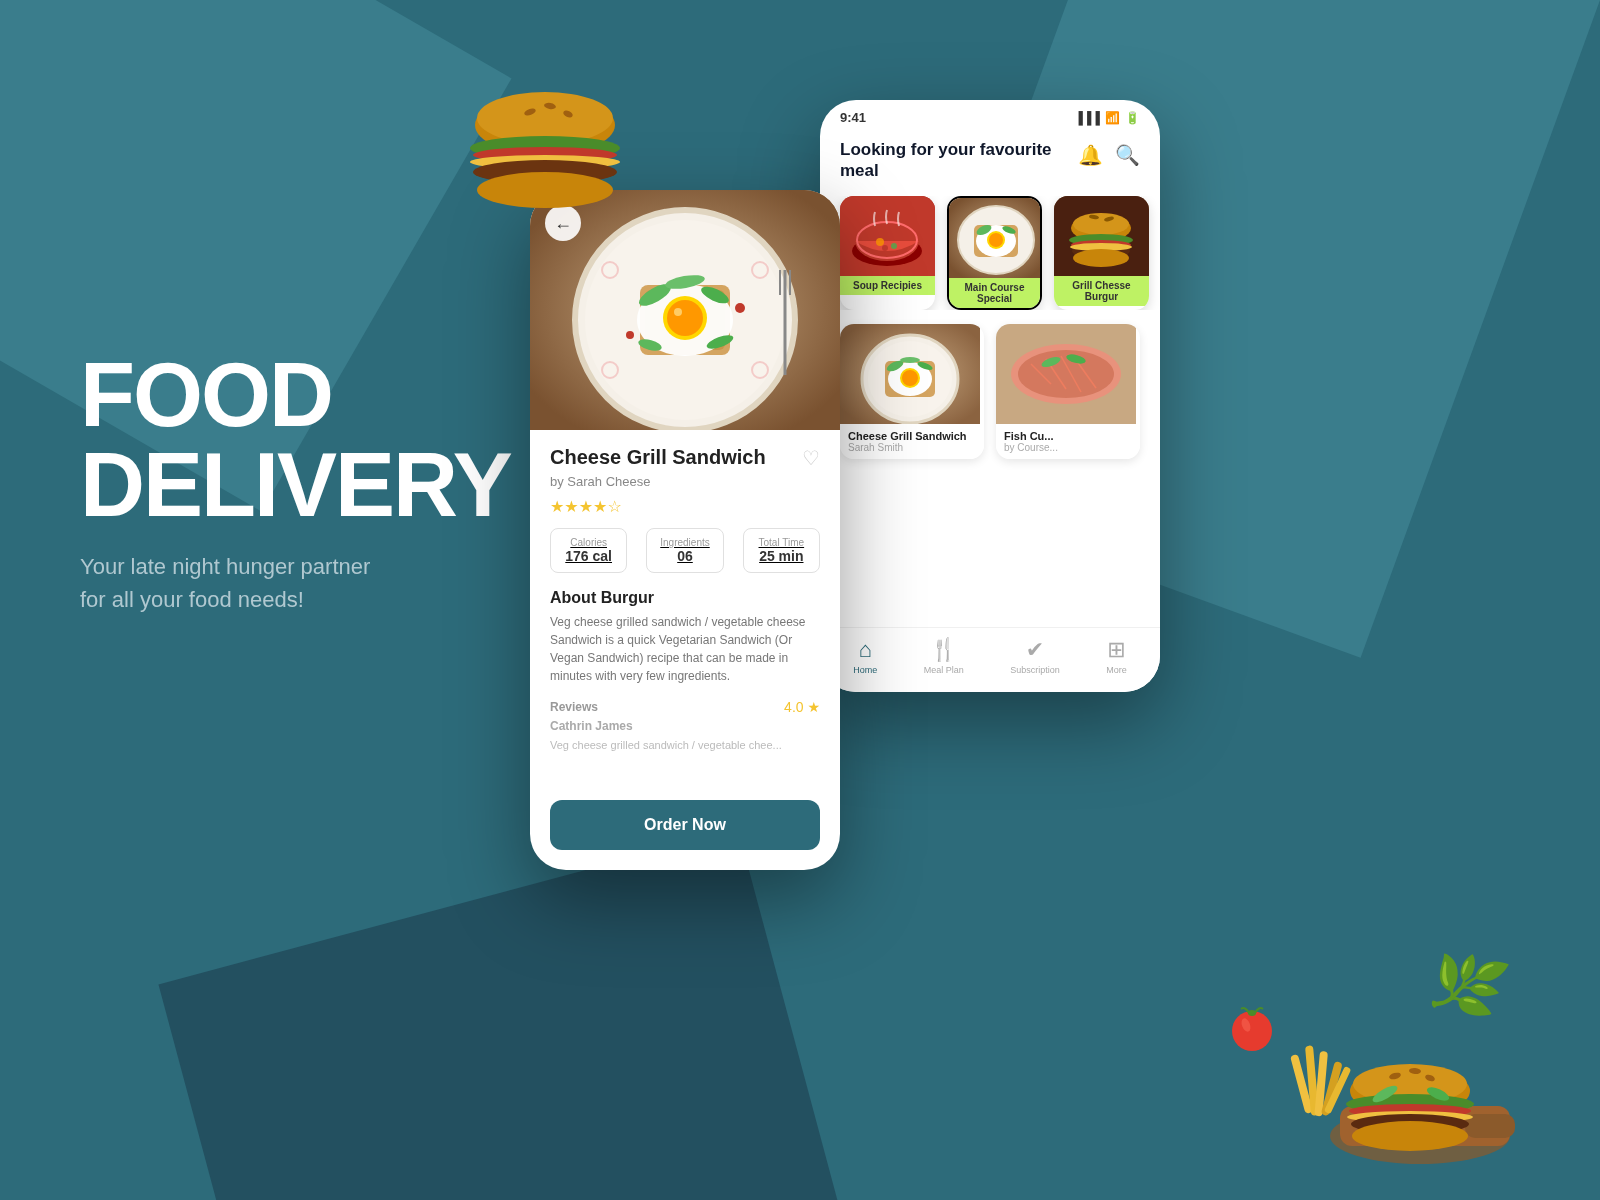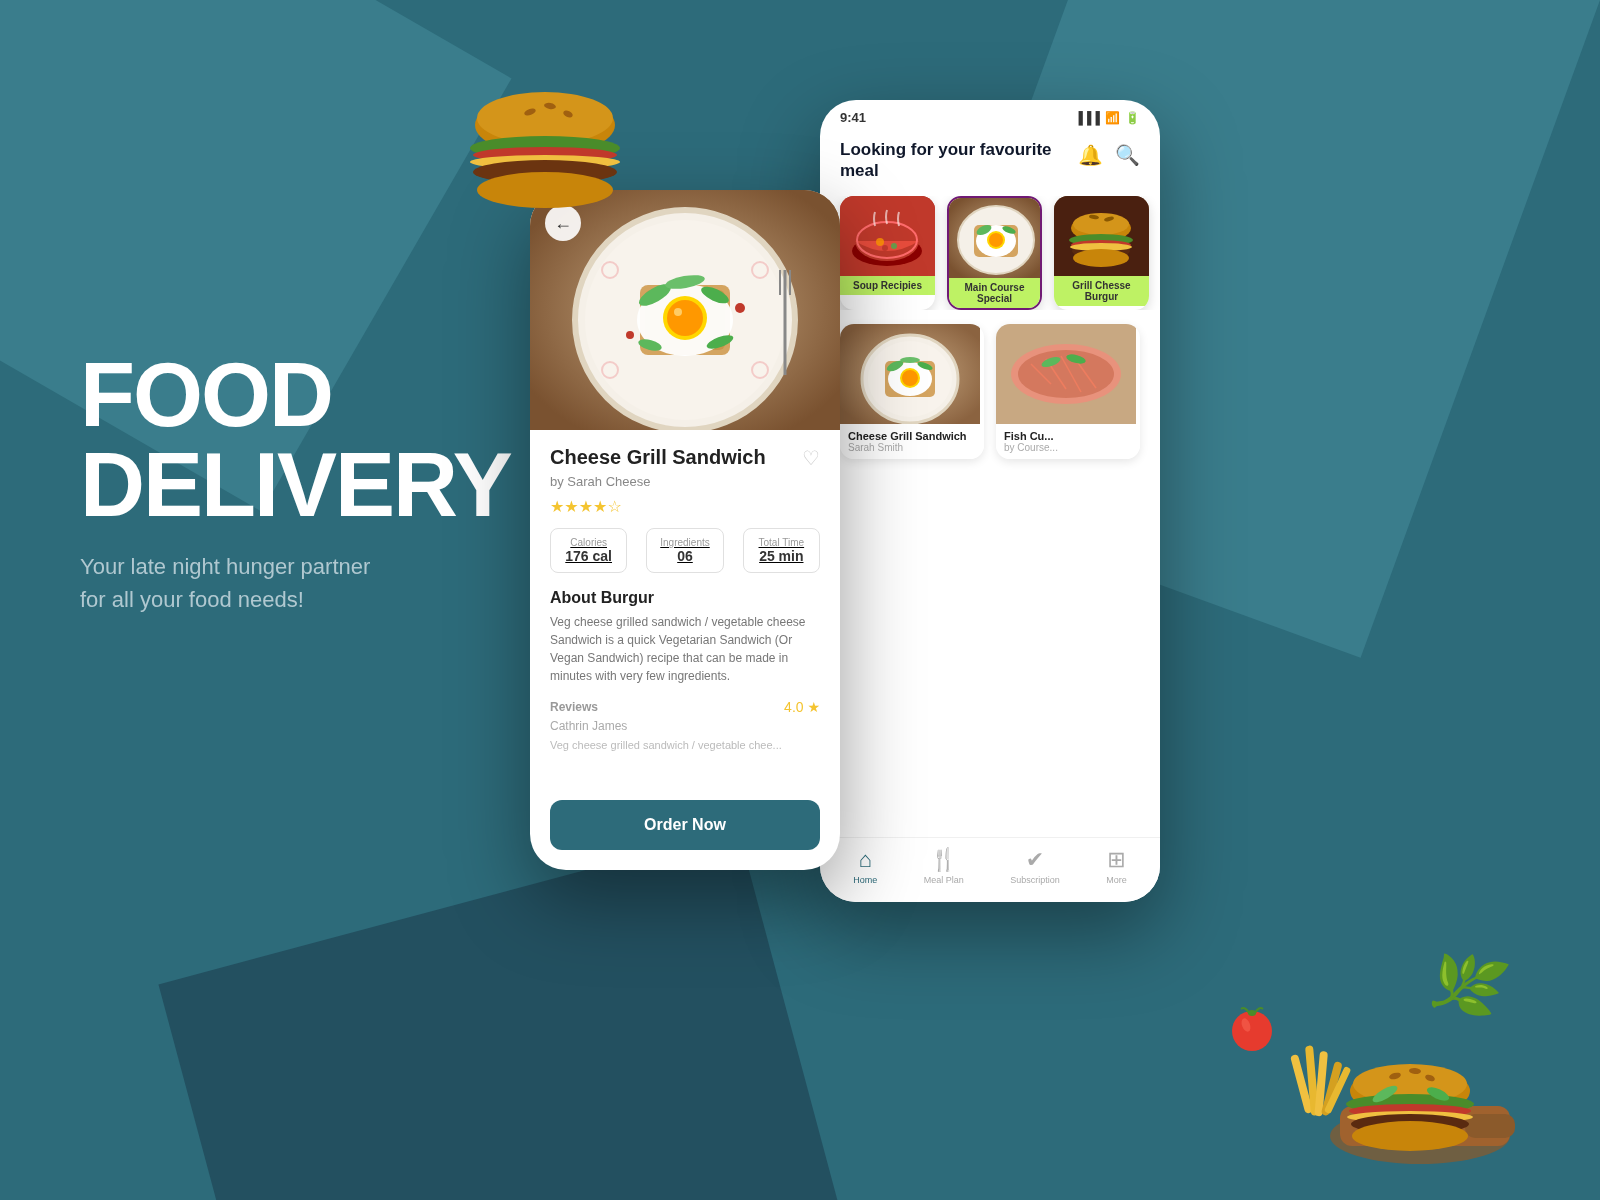--- a/index.html
+++ b/index.html
@@ -198,20 +198,21 @@
 
     .reviews-score {
       font-size: 14px;
       color: #f4c430;
     }
 
     .reviewer-name {
       font-size: 12px;
       color: #aaa;
       margin-bottom: 6px;
+      font-weight: bold;
     }
 
     .review-text-preview {
       font-size: 11px;
       color: #bbb;
       white-space: nowrap;
       overflow: hidden;
       text-overflow: ellipsis;
     }
 
@@ -230,21 +231,21 @@
       cursor: pointer;
       text-align: center;
     }
 
     
     .phone-home {
       position: absolute;
       left: 820px;
       top: 100px;
       width: 340px;
-      height: 802px;
+      height: 592px;
       background: white;
       border-radius: 36px;
       box-shadow: 0 30px 80px rgba(0,0,0,0.4);
       overflow: hidden;
       z-index: 14;
     }
 
     .phone-status-bar {
       display: flex;
       justify-content: space-between;
@@ -432,21 +433,21 @@
     .burger-visual {
       background: linear-gradient(135deg, #6B4423 0%, #8B6340 100%);
       display: flex;
       align-items: center;
       justify-content: center;
       font-size: 28px;
     }
 
     
     .category-card.selected {
-      border: 2px solid #701a75;
+      border: 2px solid #000000;
     }
 
     
     .fries-svg {
       position: absolute;
       bottom: 60px;
       right: 240px;
       z-index: 20;
     }
 

